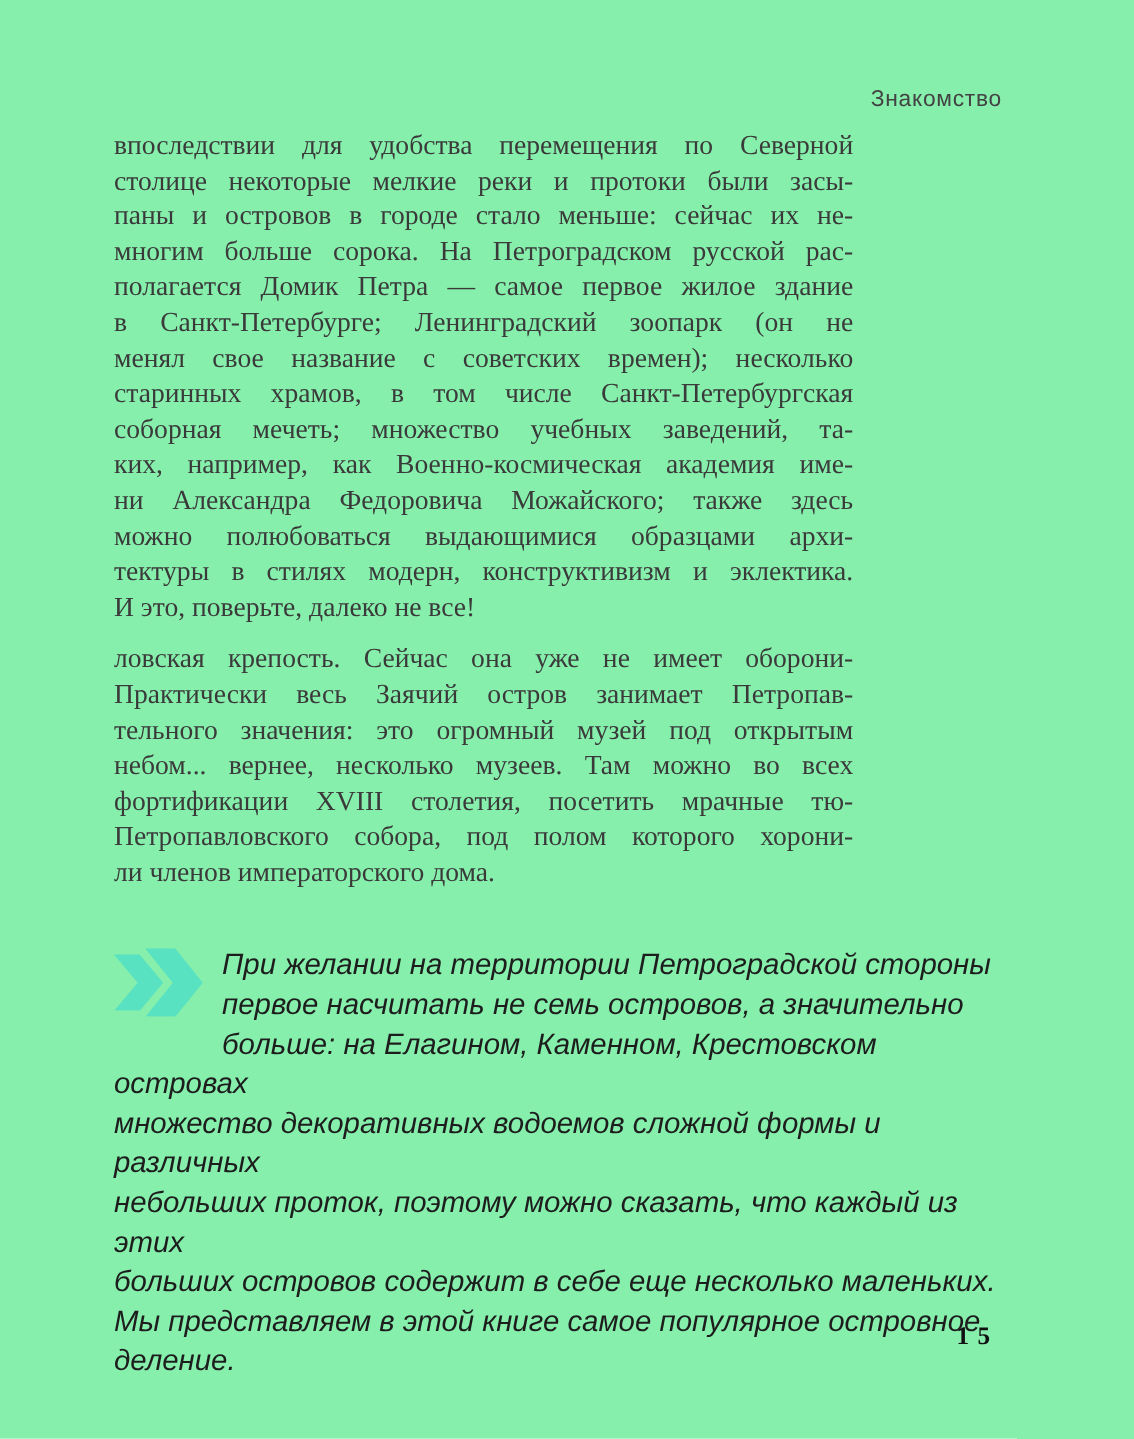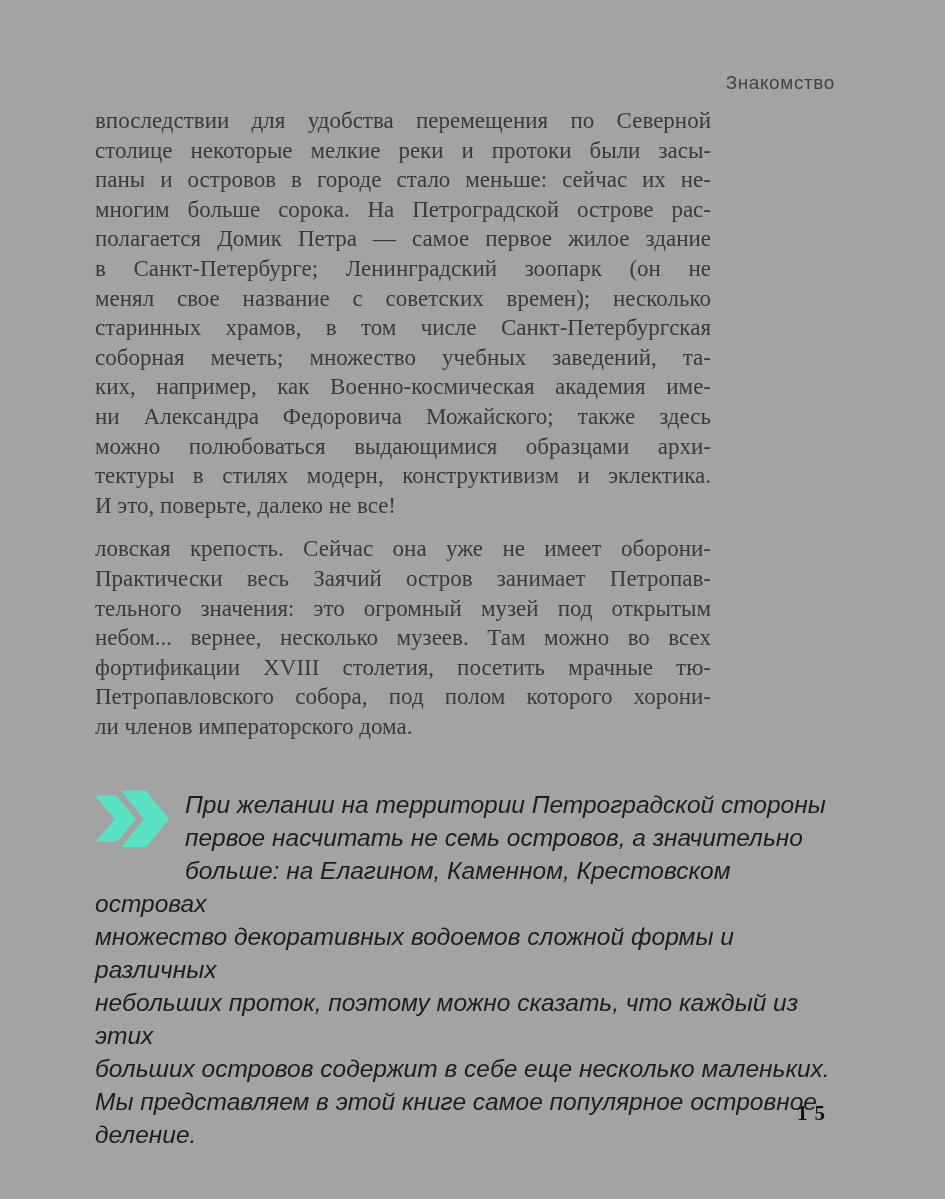--- a/index.html
+++ b/index.html
@@ -1,21 +1,21 @@
 <!DOCTYPE html>
 <html><head>
 <meta charset="utf-8">
 <style>
   * { margin: 0; padding: 0; box-sizing: border-box; }
   html, body { background: #ffffff; }
   .page {
     position: relative;
     width: 945px;
     height: 1199px;
-    background: #a3a3a3;
+    background: #86efac;
     overflow: hidden;
     font-family: "Liberation Sans", sans-serif;
   }
   .running-head {
     position: absolute;
     top: 72px;
     right: 110px;
     font-family: "Liberation Sans", sans-serif;
     font-size: 19px;
     letter-spacing: 0.6px;
@@ -77,21 +77,21 @@
 <div class="page">
 
   <div class="running-head">Знакомство</div>
 
   <div class="main">
 
     <div class="body-para">
         <div class="jline">впоследствии для удобства перемещения по Северной</div>
         <div class="jline">столице некоторые мелкие реки и протоки были засы-</div>
         <div class="jline">паны и островов в городе стало меньше: сейчас их не-</div>
-        <div class="jline">многим больше сорока. На Петроградской острове рас-</div>
+        <div class="jline">многим больше сорока. На Петроградском русской рас-</div>
         <div class="jline">полагается Домик Петра — самое первое жилое здание</div>
         <div class="jline">в Санкт-Петербурге; Ленинградский зоопарк (он не</div>
         <div class="jline">менял свое название с советских времен); несколько</div>
         <div class="jline">старинных храмов, в том числе Санкт-Петербургская</div>
         <div class="jline">соборная мечеть; множество учебных заведений, та-</div>
         <div class="jline">ких, например, как Военно-космическая академия име-</div>
         <div class="jline">ни Александра Федоровича Можайского; также здесь</div>
         <div class="jline">можно полюбоваться выдающимися образцами архи-</div>
         <div class="jline">тектуры в стилях модерн, конструктивизм и эклектика.</div>
         <div class="jline last">И это, поверьте, далеко не все!</div>

